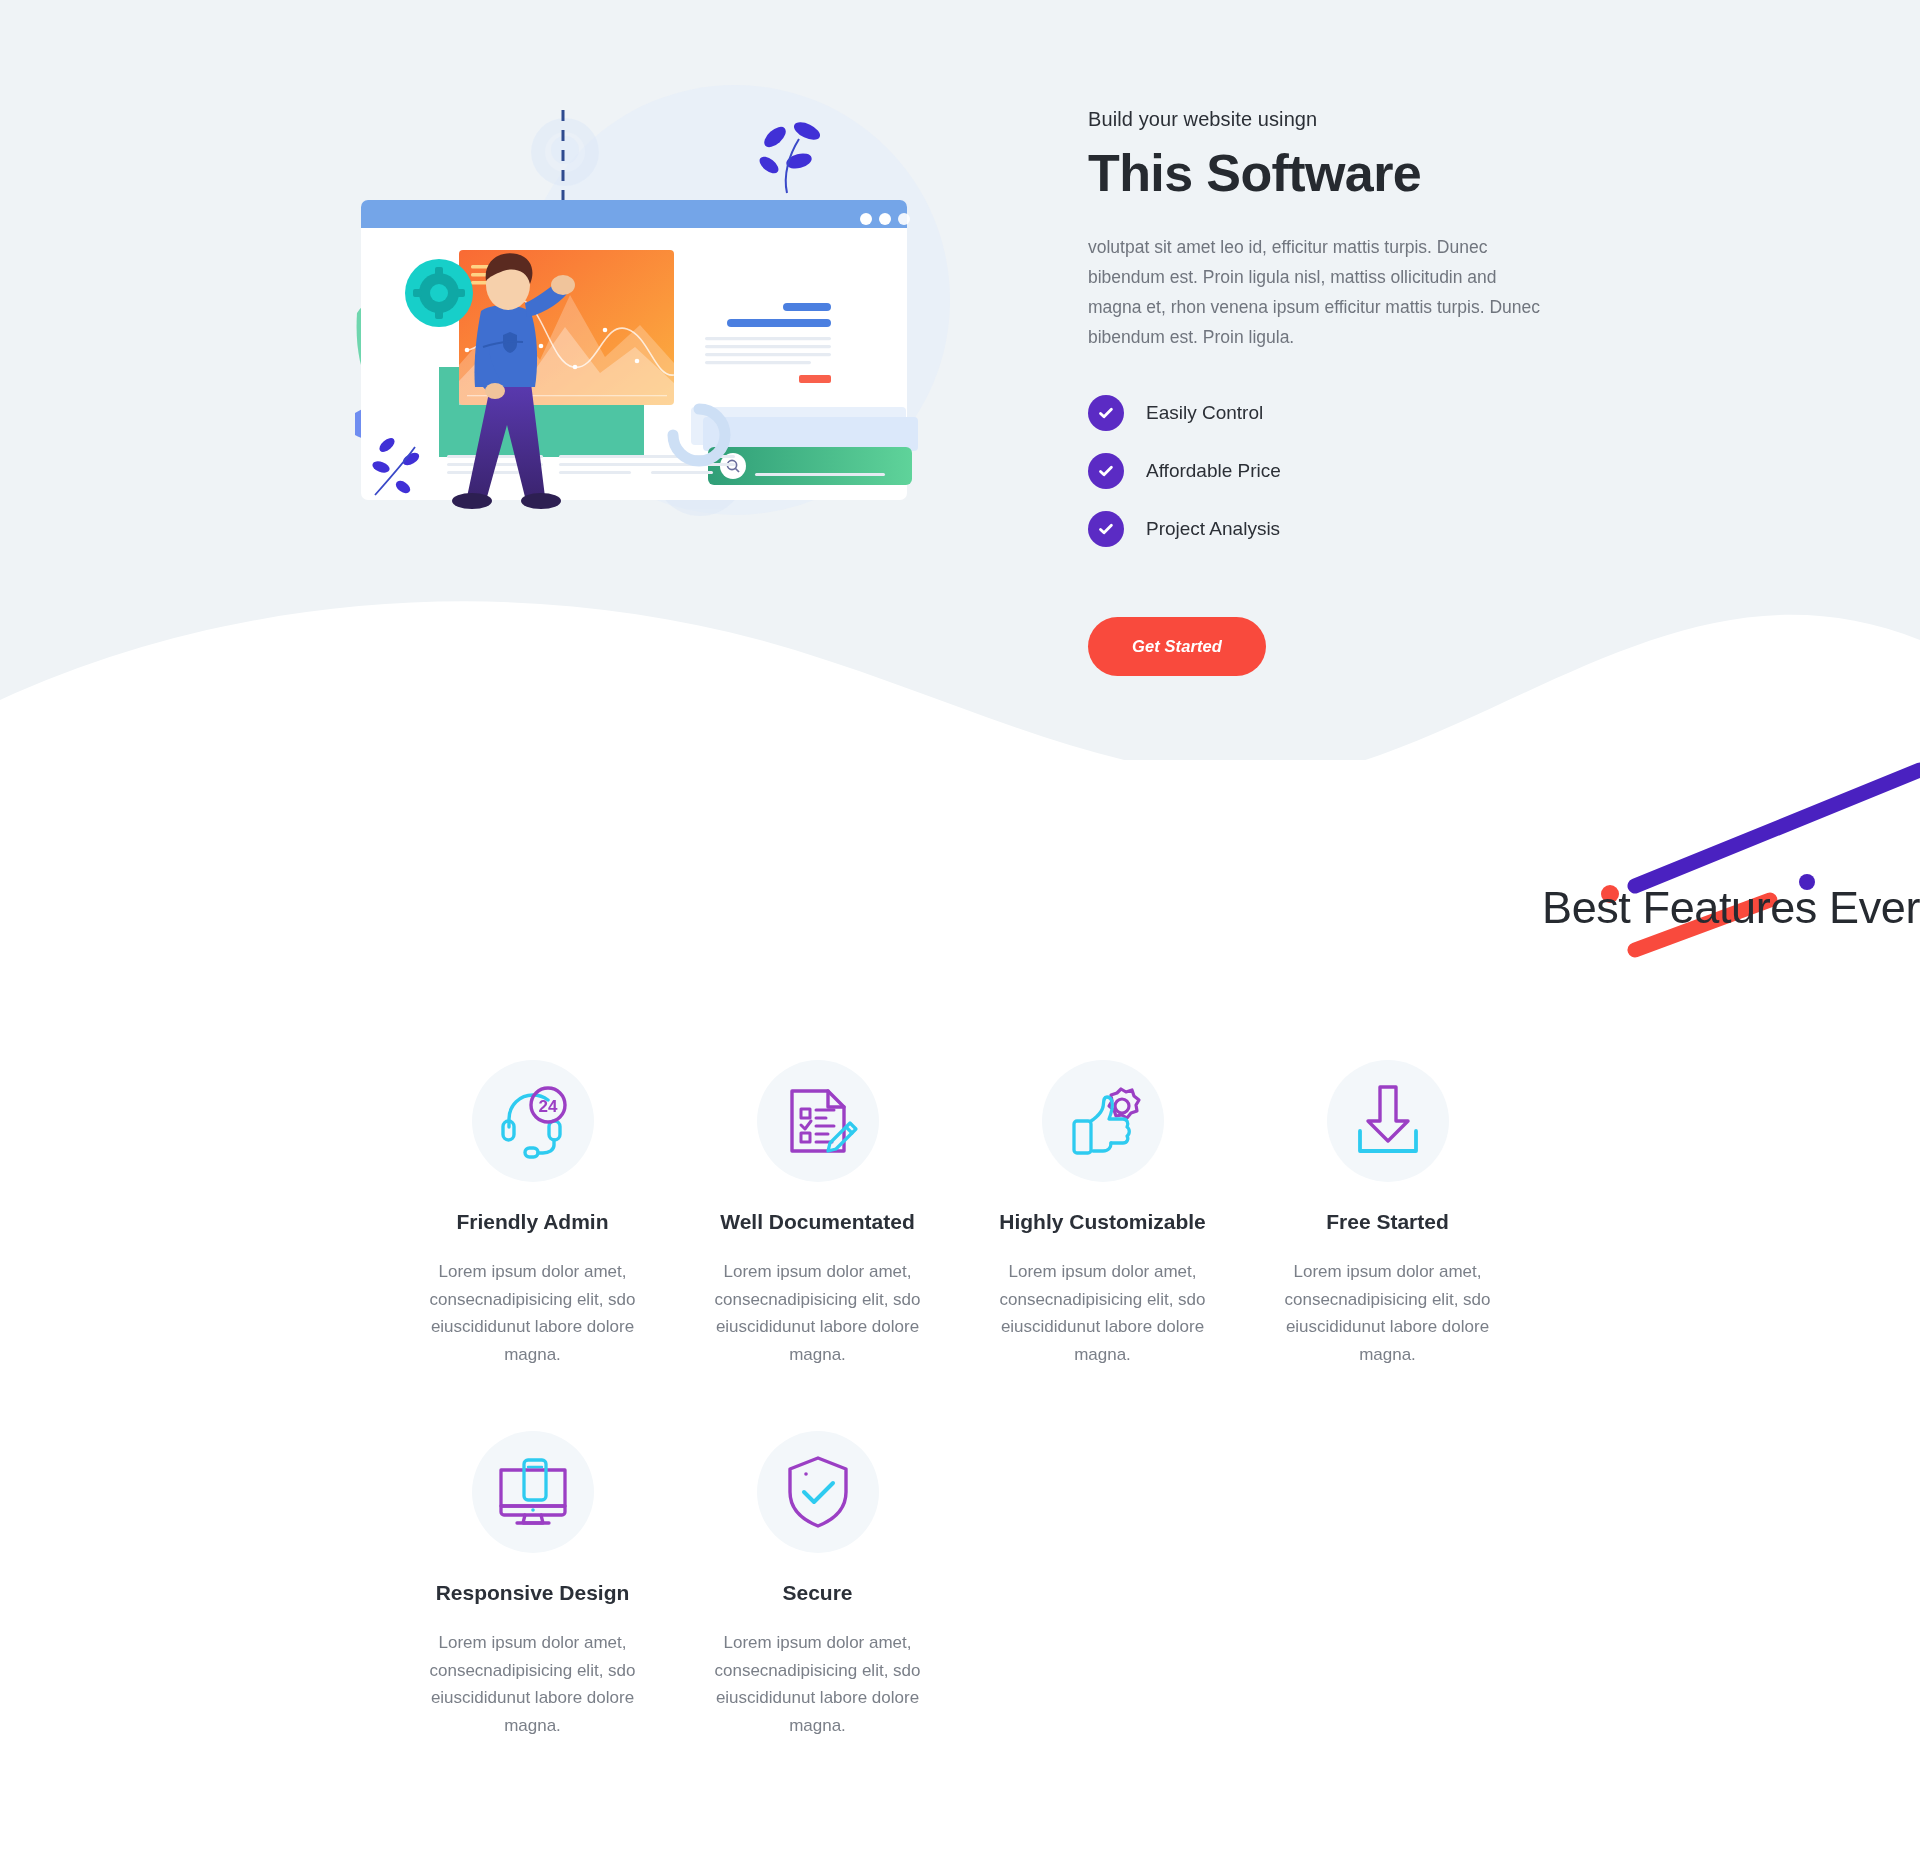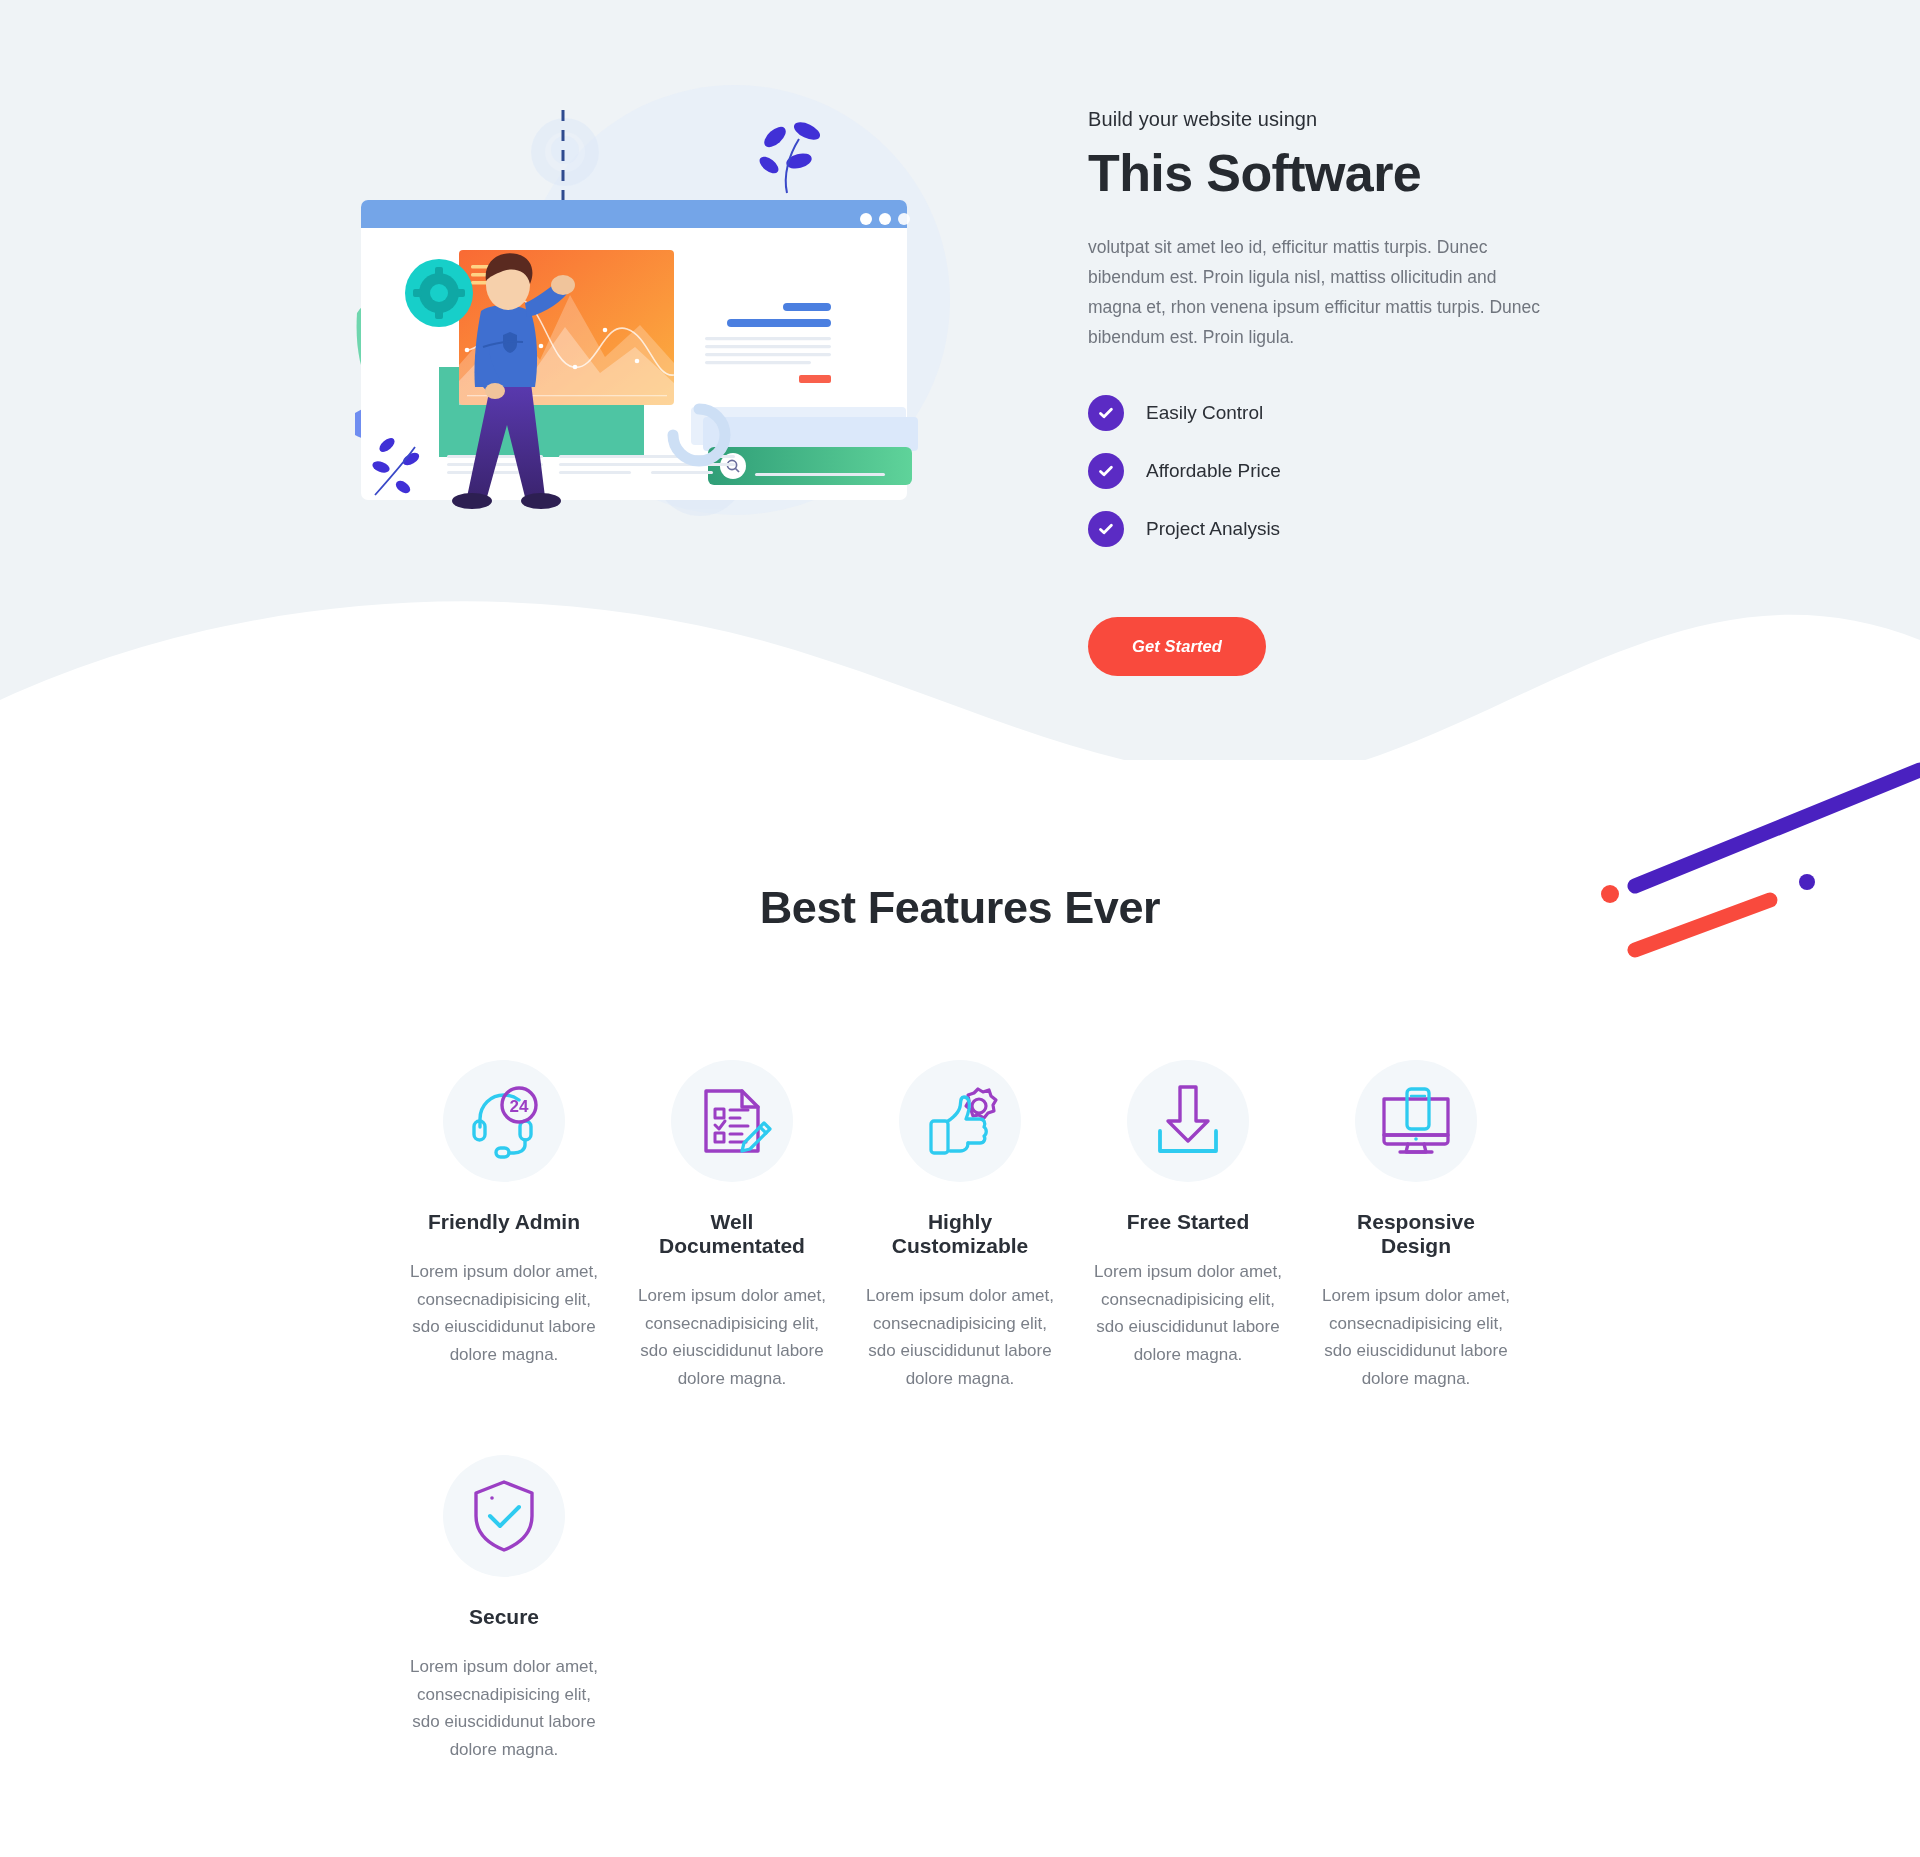--- a/index.html
+++ b/index.html
@@ -58,27 +58,27 @@
     font-size: 16.5px; font-weight: 700; padding: 20px 44px; border: none;
     border-radius: 40px; cursor: pointer; letter-spacing: .1px; font-style: italic;
   }
 
   
   .features { position: absolute; left: 0; top: 860px; width: 1920px; }
   .features-eyebrow {
     text-align: center; font-size: 17px; color: #3a3f46; font-weight: 400;
   }
   .features-title {
-    text-align: center; font-size: 45px; font-weight: 700; color: #262a30;
+    text-align: right; font-size: 45px; font-weight: 400; color: #262a30;
     margin-top: 22px; letter-spacing: -.4px;
   }
 
   .feature-grid {
     position: absolute; left: 0; top: 200px; width: 1920px;
-    display: grid; grid-template-columns: repeat(5, 1fr);
+    display: grid; grid-template-columns: repeat(4, 1fr);
     column-gap: 0px; row-gap: 62px;
     padding: 0 390px;
   }
   .feature-card { text-align: center; padding: 0 18px; }
   .icon-circle {
     width: 122px; height: 122px; border-radius: 50%; background: #f3f7fa;
     margin: 0 auto; display: flex; align-items: center; justify-content: center;
   }
   .feature-name {
     margin-top: 28px; font-size: 21px; font-weight: 700; color: #2b3038;

